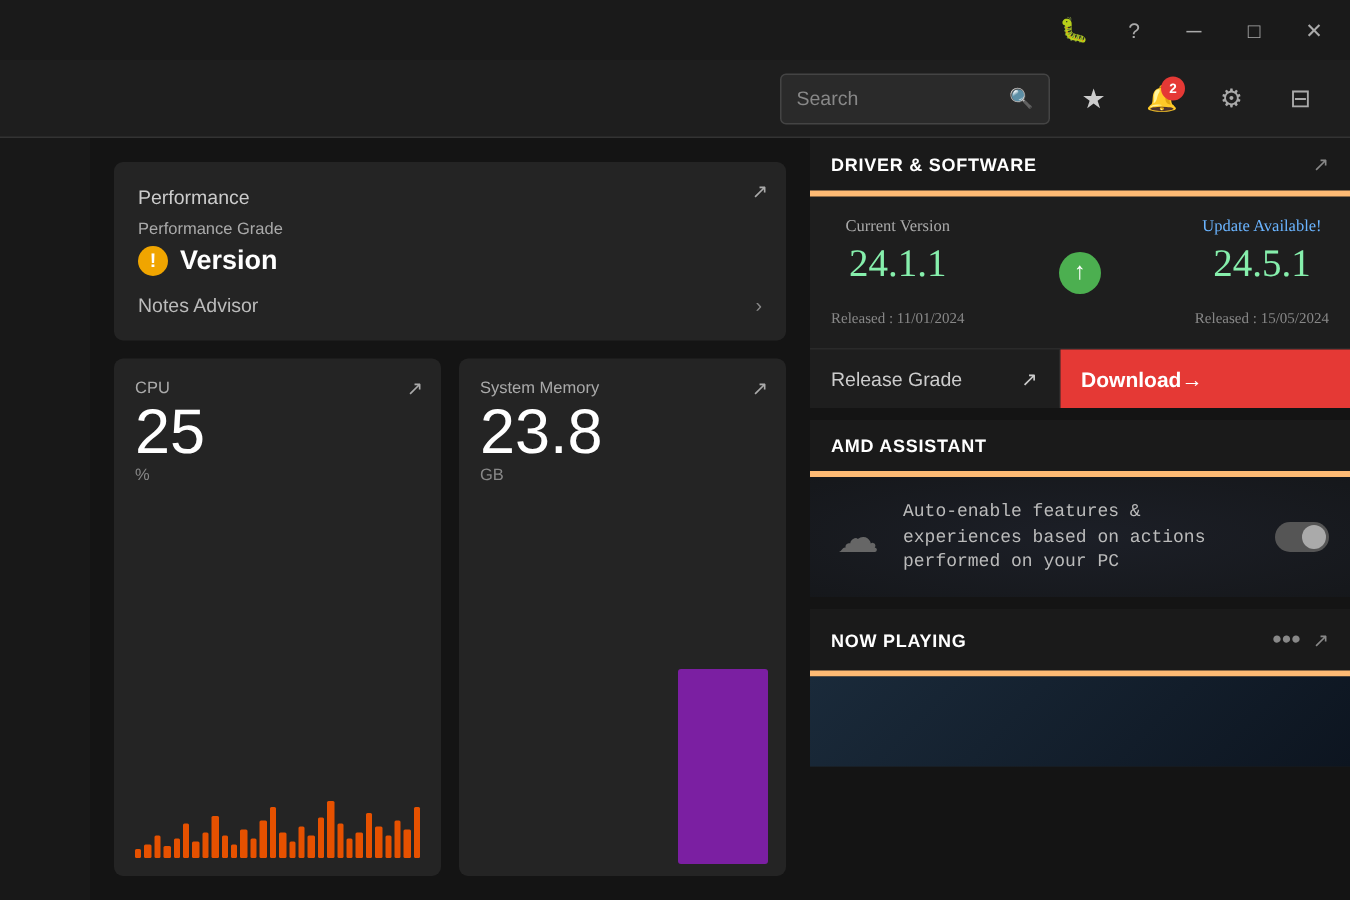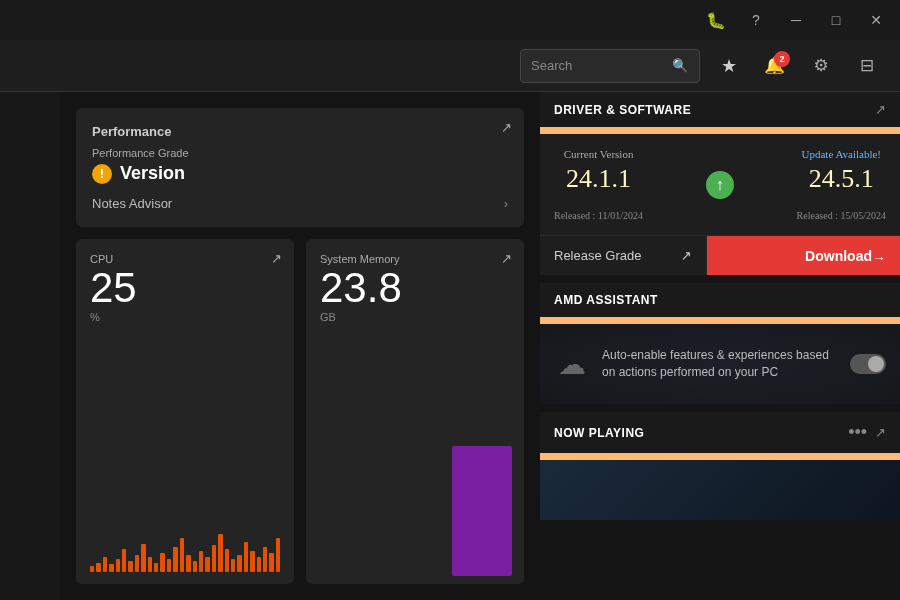--- a/index.html
+++ b/index.html
@@ -156,21 +156,21 @@
       position: absolute;
       top: 12px;
       right: 12px;
       color: #aaa;
       font-size: 13px;
       cursor: pointer;
     }
     .card-title {
       font-size: 13px;
       color: #ccc;
-      font-weight: 700;
+      font-weight: 400;
       margin-bottom: 8px;
     }
     .perf-grade-label {
       font-size: 11px;
       color: #aaa;
       margin-bottom: 4px;
     }
     .perf-grade-value {
       display: flex;
       align-items: center;
@@ -286,21 +286,21 @@
       margin: 0;
       padding: 0;
     }
 
     .section-header {
       background: #1a1a1a;
       padding: 10px 14px;
       display: flex;
       align-items: center;
       justify-content: space-between;
-      border-bottom: 7px solid #fdba74;
+      border-bottom: 4px solid #fdba74;
     }
     .section-title {
       font-size: 12px;
       font-weight: 700;
       color: #fff;
       letter-spacing: 0.5px;
       text-transform: uppercase;
     }
     .section-expand {
       color: #888;
@@ -319,21 +319,21 @@
       font-family: Liberation Serif, serif;
     }
     .version-label {
       font-size: 11px;
       color: #aaa;
       margin-bottom: 4px;
     }
     .version-number {
       font-size: 26px;
       font-weight: 300;
-      color: #fef9c3;
+      color: #86efac;
     }
     .version-date {
       font-size: 10px;
       color: #888;
       margin-top: 16px;
     }
     .update-label {
       font-size: 11px;
       color: #6ab4ff;
       margin-bottom: 4px;
@@ -372,21 +372,21 @@
       cursor: pointer;
       border-right: 1px solid #2a2a2a;
     }
 
     .download-btn {
       flex: 1.2;
       background: #e53935;
       padding: 8px 14px;
       display: flex;
       align-items: center;
-      justify-content: flex-end;
+      justify-content: flex-start;
       font-size: 14px;
       font-weight: 600;
       color: #fff;
       cursor: pointer;
     }
 
     
     .assistant-section {
       background: #1e1e1e;
       margin-top: 8px;
@@ -420,20 +420,21 @@
       font-size: 28px;
       color: #666;
     }
     .assistant-text {
       flex: 1;
       font-size: 12px;
       color: #bbb;
       line-height: 1.4;
       position: relative;
       z-index: 1;
+      font-family: Liberation Mono, monospace;
     }
     .toggle-switch {
       position: relative;
       z-index: 1;
       width: 36px;
       height: 20px;
       background: #555;
       border-radius: 10px;
       flex-shrink: 0;
       cursor: pointer;

